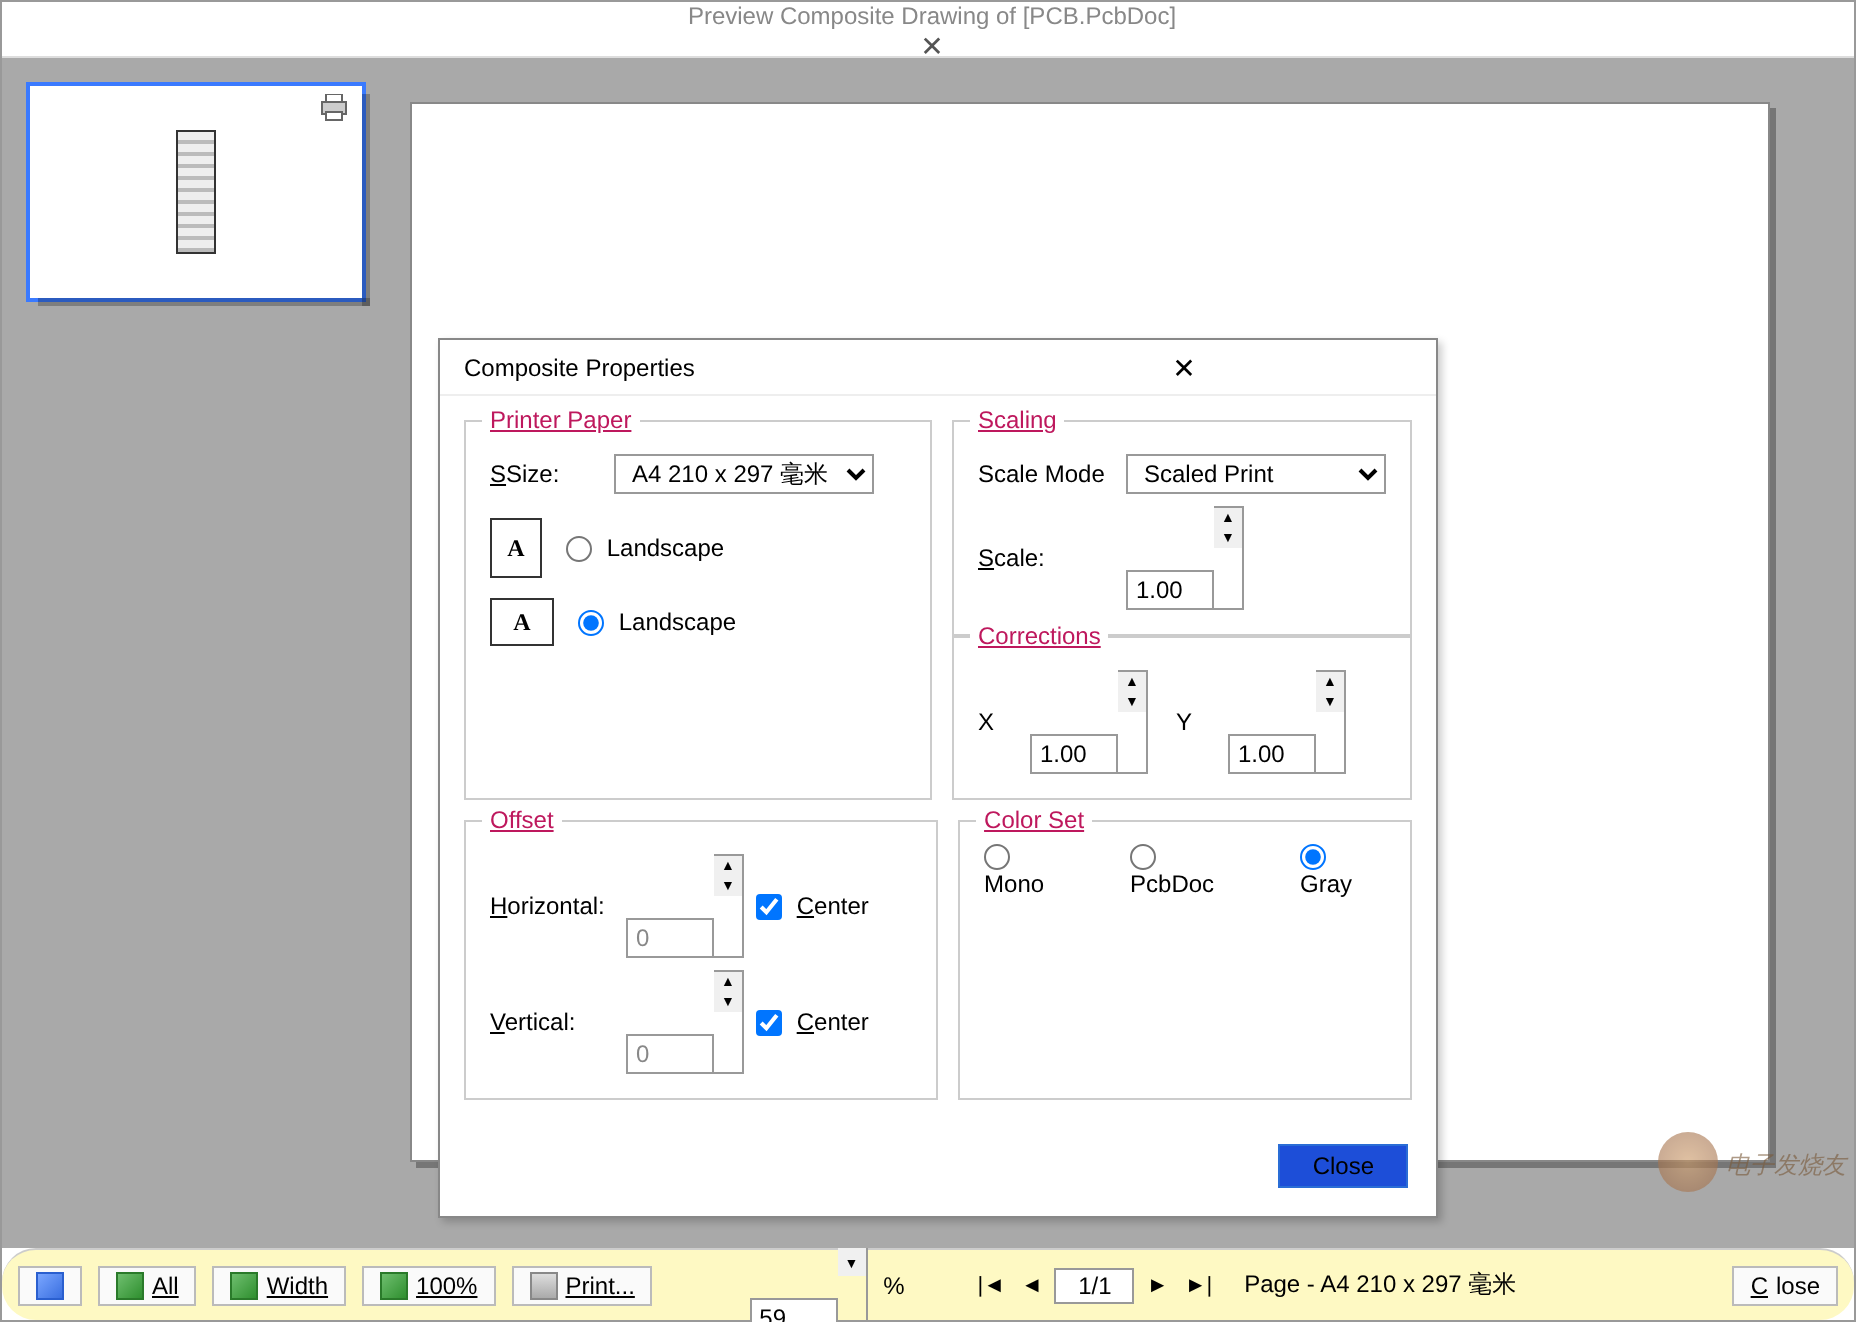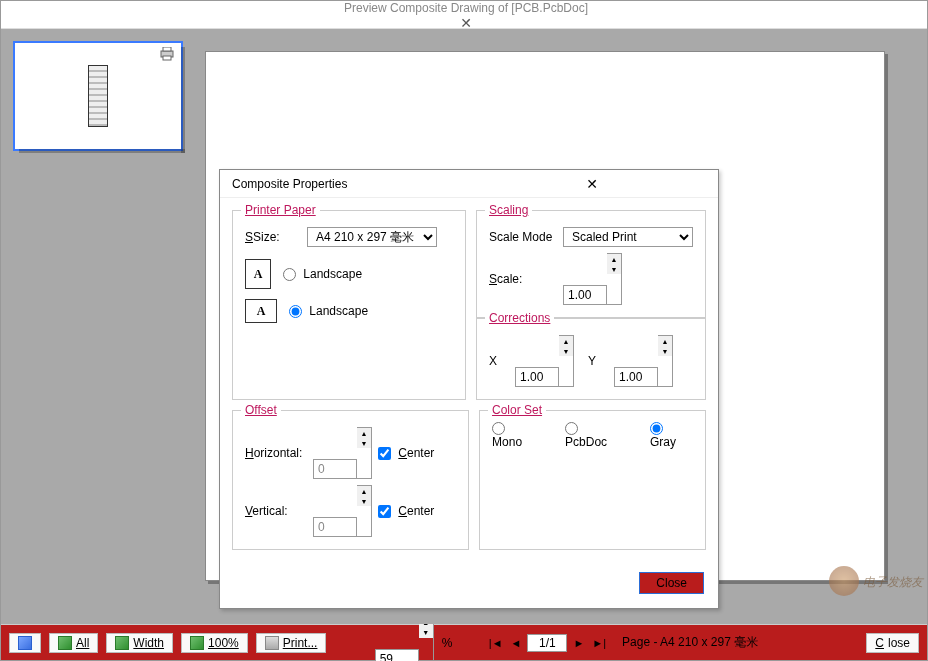--- a/index.html
+++ b/index.html
@@ -67,25 +67,25 @@
   }
   .orient-icon.land { width: 32px; height: 24px; }
   input[type=radio], input[type=checkbox] { margin: 0 4px 0 0; vertical-align: middle; }
   .color-row { display: flex; gap: 26px; }
   .dlg-footer {
     display: flex; justify-content: flex-end; padding: 10px 14px 14px;
   }
   .btn {
     border: 1px solid #888; background: #f4f4f4; padding: 3px 16px; cursor: default;
   }
-  .btn.primary { border: 1px solid #2a6dd6; background: #b91c1c; }
+  .btn.primary { border: 1px solid #2a6dd6; background: #1d4ed8; }
   
   .toolbar {
-    height: 36px; background: #b91c1c; border-top: 1px solid #ccc;
-    display: flex; align-items: center; padding: 0 8px; gap: 8px;
+    height: 36px; background: #fef9c3; border-top: 1px solid #ccc;
+    display: flex; align-items: center; padding: 0 8px; gap: 8px; border-radius: 17px;
   }
   .tb-btn {
     display: inline-flex; align-items: center; gap: 4px; border: 1px solid #bbb; padding: 2px 8px; background: #fafafa;
   }
   .tb-ico { width: 14px; height: 14px; display: inline-block; background: linear-gradient(135deg,#6fbf6f,#2f8f2f); border: 1px solid #2a7a2a; }
   .tb-ico.blue { background: linear-gradient(135deg,#7aa6ff,#3a6fe0); border-color:#2a5fcf; }
   .tb-ico.print { background: linear-gradient(#ddd,#aaa); border-color:#888; }
   .pager { display: flex; align-items: center; gap: 4px; }
   .pager button { border: none; background: none; font-size: 11px; padding: 0 2px; }
   .pager input { width: 40px; height: 18px; border: 1px solid #999; text-align: center; }

